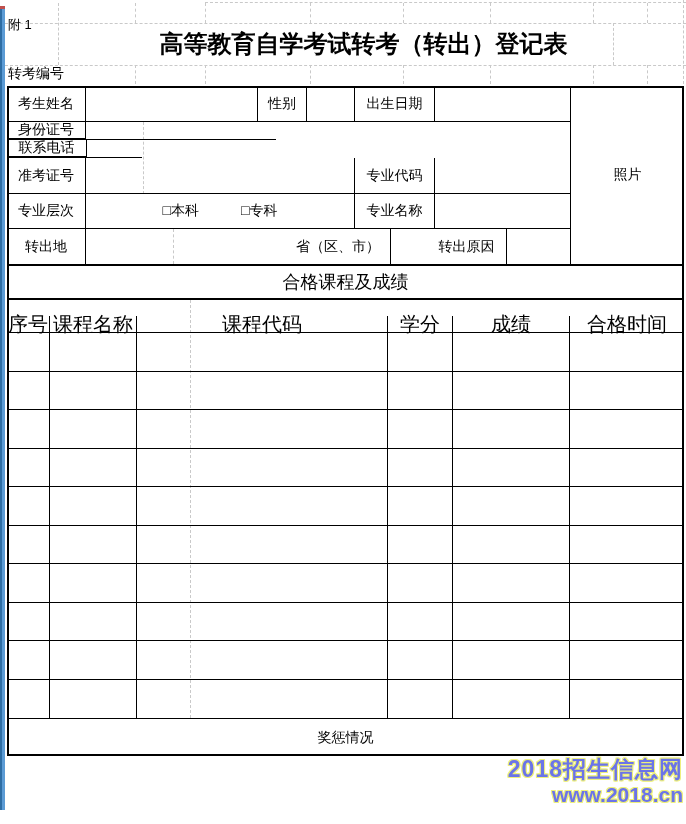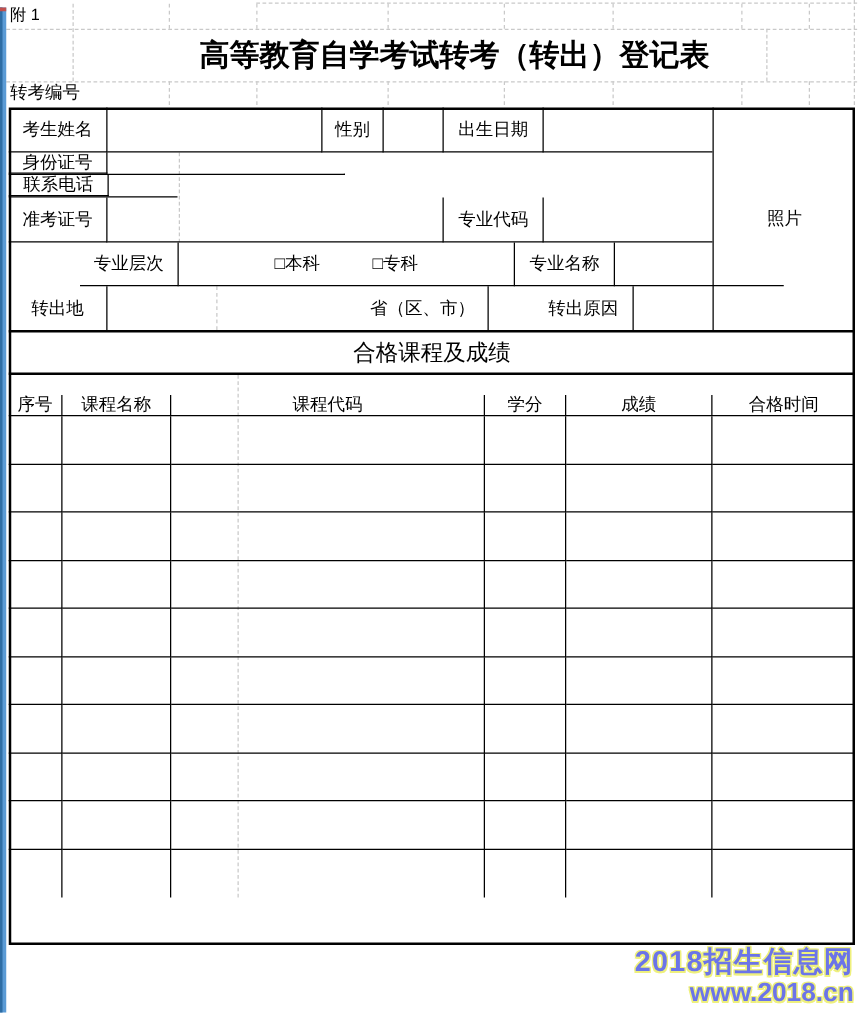--- a/index.html
+++ b/index.html
@@ -9,21 +9,21 @@
     overflow:hidden;
   }
   
   .gv { position:absolute; width:0; border-left:1px dashed #c9c9c9; pointer-events:none; }
   .gh { position:absolute; height:0; border-top:1px dashed #c9c9c9; pointer-events:none; }
   
   #bluebar { position:absolute; left:0; top:6px; width:5px; height:804px;
     background:#5b9bd5; border-left:2px solid #2e6da4; box-sizing:border-box; }
   #rednotch { position:absolute; left:0; top:6px; width:5px; height:3px; background:#c0504d; }
   
-  #attach { position:absolute; left:8px; top:3px; font-size:13px; }
+  #attach { position:absolute; left:8px; top:16px; font-size:13px; }
   #title { position:absolute; left:25px; top:23px; width:677px; height:42px;
     display:flex; align-items:center; justify-content:center;
     font-size:24px; font-weight:bold; }
   #transferno { position:absolute; left:8px; top:64px; height:20px; font-size:14px;
     display:flex; align-items:center; }
   
   #frame { position:absolute; left:7px; top:86px; width:677px; height:670px;
     border:2px solid #000; box-sizing:border-box; pointer-events:none; z-index:6; }
   .band { position:absolute; left:7px; width:677px; box-sizing:border-box; }
   .fr { display:flex; }
@@ -35,21 +35,21 @@
   .rightAlign { justify-content:flex-end; padding-right:10px; }
   #photo { position:absolute; right:0; top:0; width:114px; height:178px;
     border-left:1px solid #000; box-sizing:border-box;
     display:flex; align-items:center; justify-content:center; font-size:14px; }
   #bandB { top:264px; height:36px; border-top:2px solid #000; border-bottom:2px solid #000;
     display:flex; align-items:center; justify-content:center; font-size:18px; }
   #bandCh { top:300px; height:33px; display:grid;
     grid-template-columns:43px 87px 251px 65px 117px 114px;
     grid-template-rows:32px; border-bottom:1px solid #000; }
   .ch { box-sizing:border-box; display:flex; align-items:center; justify-content:center;
-    font-size:14px; border-right:1px solid #000;margin-top:16px; }
+    font-size:20px; border-right:1px solid #000;margin-top:16px; }
   #bandCb { top:333px; height:385px; display:grid;
     grid-template-columns:43px 87px 251px 65px 117px 114px;
     grid-template-rows:repeat(10,38.5px); }
   .cbody-cell { box-sizing:border-box; border-right:1px solid #000; border-bottom:1px solid #000; }
   .cbody-cell.last-col { border-right:none; }
   .cbody-cell.last-row { border-bottom:none; }
   #bandD { top:718px; height:38px; border-top:1px solid #000;
     display:flex; align-items:center; justify-content:center; font-size:14px; }
   
   .optwrap { gap:42px; }
@@ -113,21 +113,21 @@
       <div class="cell" style="width:269px;"></div>
       <div class="cell" style="width:80px;">联系电话</div>
       <div class="cell noR" style="width:135px;"></div>
     </div>
     <div class="fr" style="height:36px;">
       <div class="cell" style="width:79px;">准考证号</div>
       <div class="cell" style="width:269px;"></div>
       <div class="cell" style="width:80px;">专业代码</div>
       <div class="cell noR" style="width:135px;"></div>
     </div>
-    <div class="fr" style="height:35px;justify-content:center;">
+    <div class="fr" style="height:35px;">
       <div class="cell" style="width:79px;">专业层次</div>
       <div class="cell optwrap" style="width:269px;">
         <span>□本科</span>
         <span>□专科</span>
       </div>
       <div class="cell" style="width:80px;">专业名称</div>
       <div class="cell noR" style="width:135px;"></div>
     </div>
     <div class="fr" style="height:35px;gap:36px;">
       <div class="cell noB" style="width:79px;">转出地</div>
@@ -205,20 +205,21 @@
       <div class="cbody-cell"></div>
       <div class="cbody-cell last-col"></div>
       <div class="cbody-cell last-row"></div>
       <div class="cbody-cell last-row"></div>
       <div class="cbody-cell last-row"></div>
       <div class="cbody-cell last-row"></div>
       <div class="cbody-cell last-row"></div>
       <div class="cbody-cell last-row last-col"></div>
     </div>
 
+  <div class="band" id="bandD">奖惩情况</div>
 
   <div id="frame"></div>
 
   <div id="watermark">
     <div id="wm1">2018招生信息网</div>
     <div id="wm2">www.2018.cn</div>
   </div>
 
 </div>
 

